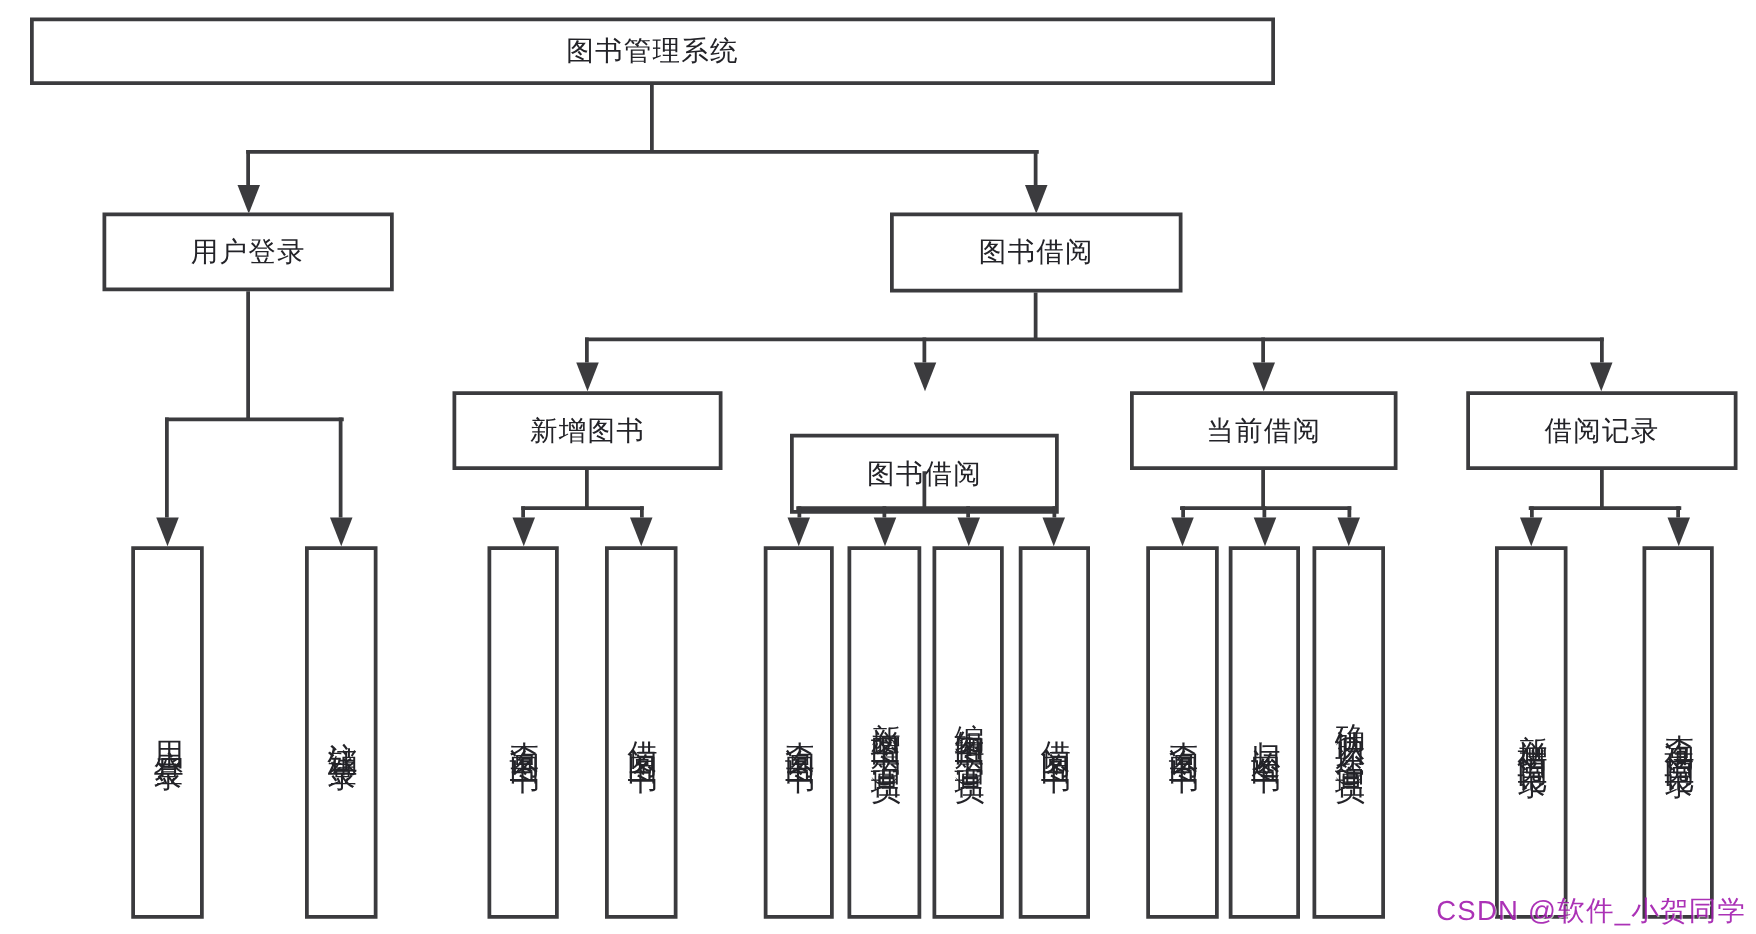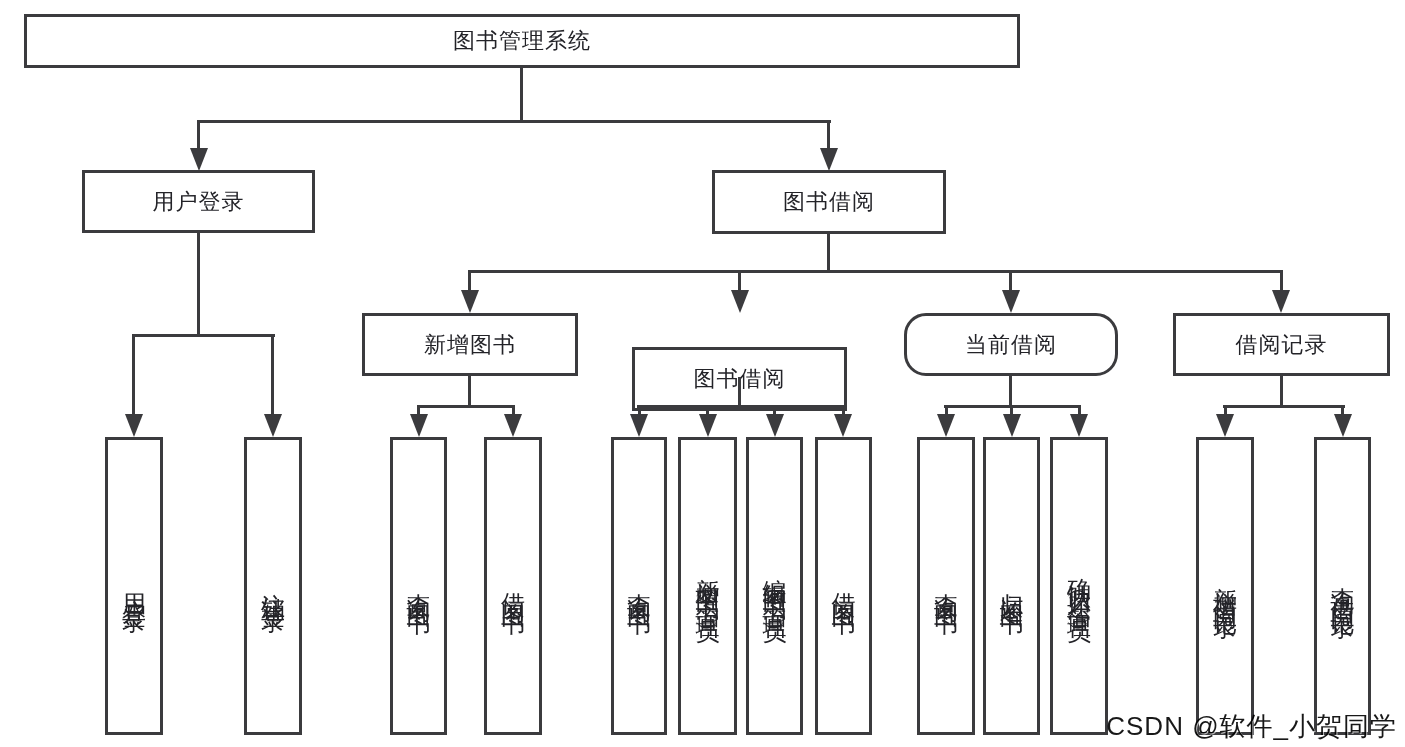--- a/index.html
+++ b/index.html
@@ -54,22 +54,22 @@
     width: 0;
     height: 0;
     border-left: 9px solid transparent;
     border-right: 9px solid transparent;
     border-top: 23px solid #3b3b3e;
   }
   .watermark {
     position: absolute;
     right: 8px;
     bottom: 3px;
-    font-size: 26px;
-    color: #000000;
+    font-size: 22px;
+    color: #a21caf;
     opacity: 0.9;
     z-index: 10;
     letter-spacing: 1px;
     text-shadow: 1px 1px 0 rgba(255,255,255,0.7);
   }
 </style>
 </head>
 <body>
 
 <div class="canvas">
@@ -109,21 +109,21 @@
   <div class="arrow" style="left:1002px; top:290px;"></div>
   <div class="vline" style="left:1280px; top:270px; height:20px;"></div>
   <div class="arrow" style="left:1272px; top:290px;"></div>
 
   <div class="hbox" style="left:362px; top:313px; width:216px; height:63px;">
     <span>新增图书</span>
   </div>
   <div class="hbox" style="left:632px; top:313px; width:215px; height:64px;margin-top:34px;">
     <span>图书借阅</span>
   </div>
-  <div class="hbox" style="left:904px; top:313px; width:214px; height:63px;border-radius:22px;">
+  <div class="hbox" style="left:904px; top:313px; width:214px; height:63px;">
     <span>当前借阅</span>
   </div>
   <div class="hbox" style="left:1173px; top:313px; width:217px; height:63px;">
     <span>借阅记录</span>
   </div>
 
   <div class="vline" style="left:468px; top:376px; height:31px;"></div>
   <div class="hline" style="left:417px; top:405px; width:98px;"></div>
   <div class="vline" style="left:417px; top:405px; height:9px;"></div>
   <div class="arrow" style="left:410px; top:414px;"></div>

